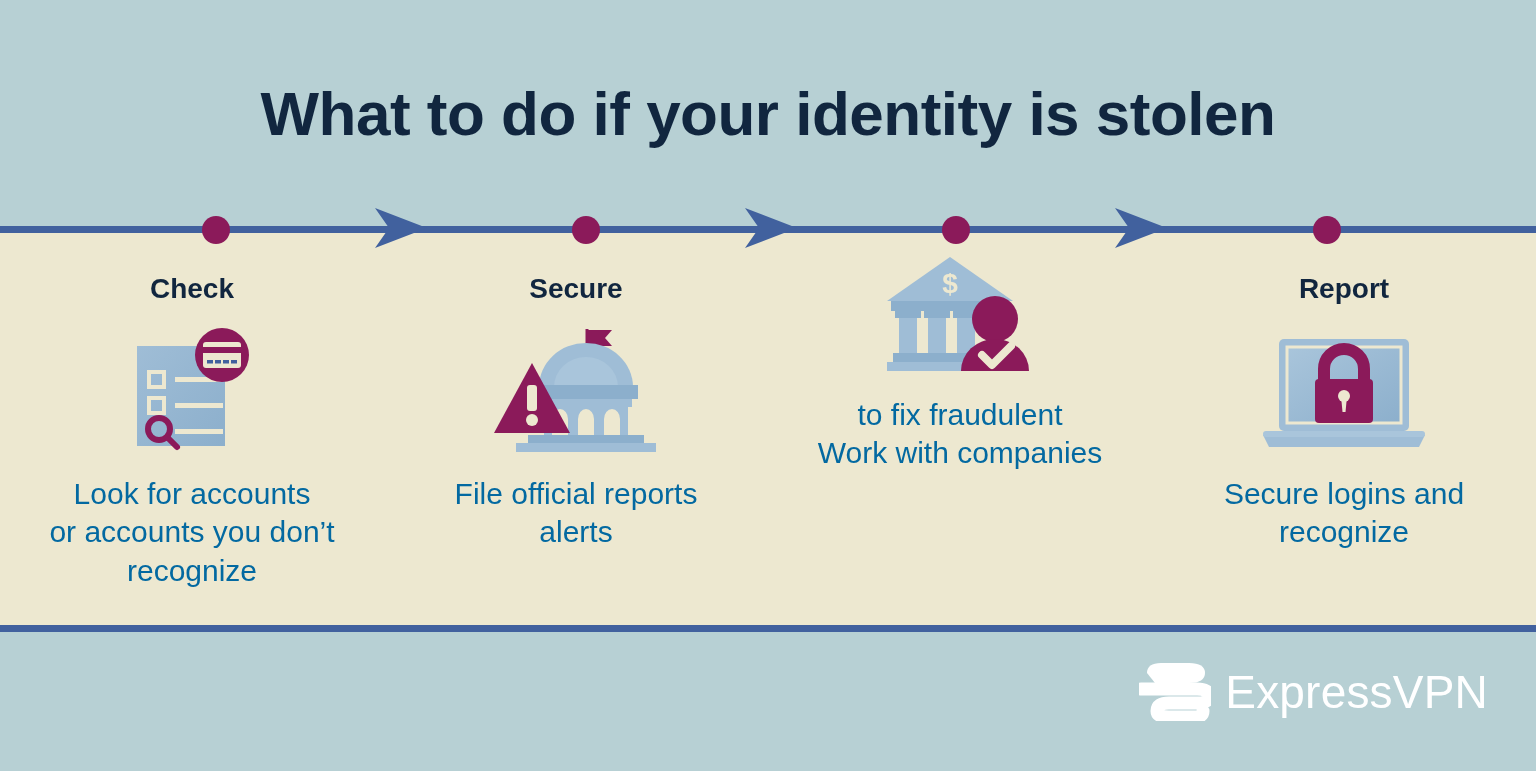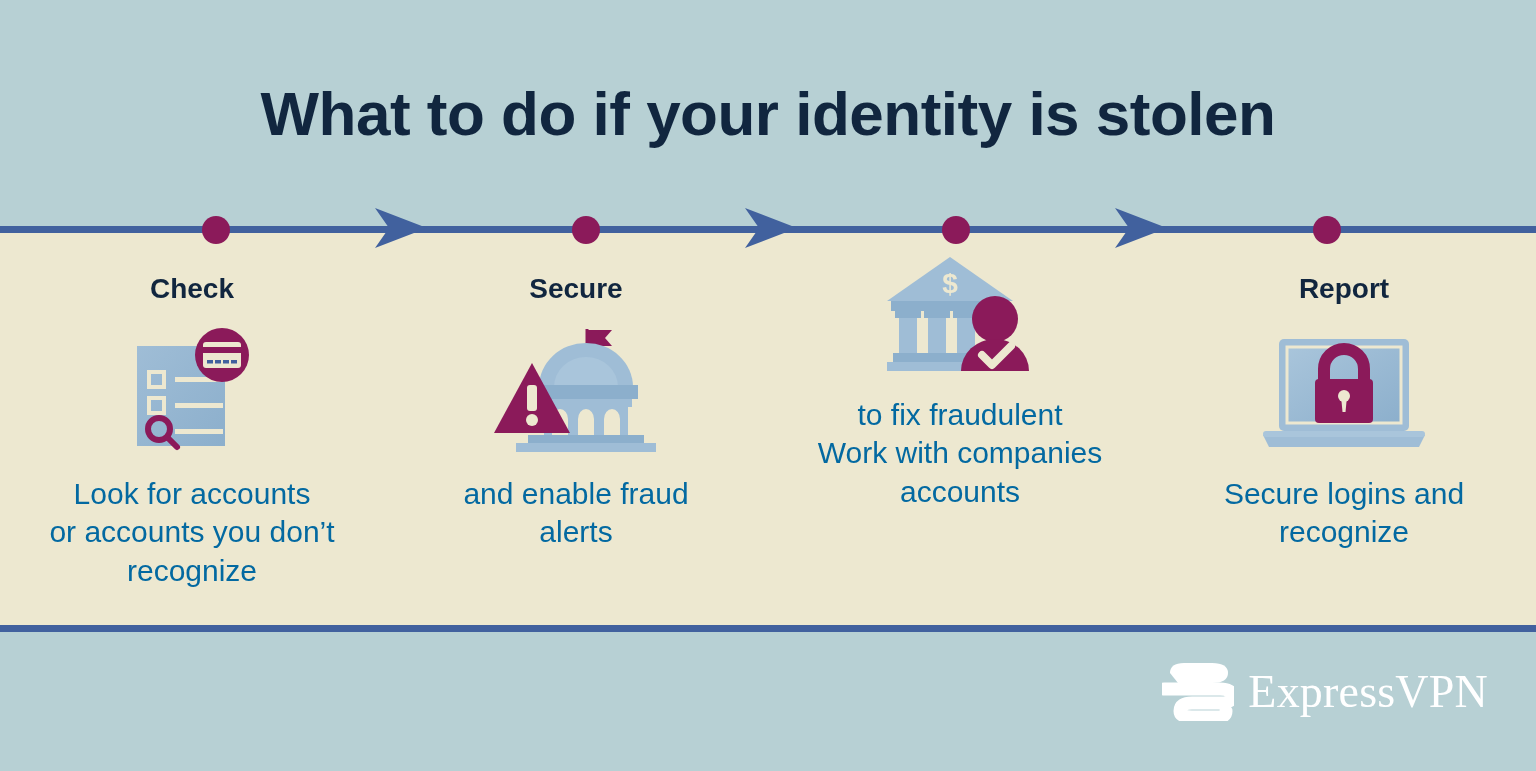--- a/index.html
+++ b/index.html
@@ -114,21 +114,21 @@
   
   .logo {
     position: absolute;
     right: 48px;
     top: 659px;
     display: flex;
     align-items: center;
     gap: 14px;
   }
   .logo-word {
-    font-family: Liberation Serif, serif;
+    font-family: Liberation Sans, sans-serif;
     font-size: 46px;
     color: #ffffff;
     letter-spacing: 0.2px;
     line-height: 1;
   }
 </style>
 </head>
 <body>
 
 <div class="infographic">
@@ -227,21 +227,21 @@
 
           <rect x="34" y="110" width="116" height="8" fill="#8CAFCC"></rect>
           <rect x="22" y="118" width="140" height="9" fill="#9FBDD6"></rect>
 
           <path d="M38 38 L76 108 L0 108 Z" fill="#8B1A5A"></path>
           <rect x="33" y="60" width="10" height="26" rx="3" fill="#EDE8D0"></rect>
           <circle cx="38" cy="95" r="6" fill="#EDE8D0"></circle>
         </svg>
       </div>
       <div class="step-text">
-        <div>and enable fraud</div>
+        <div>File official reports</div>
         <div>alerts</div>
       </div>
     </div>
 
     <div class="step">
       <div class="step-icon">
         <svg width="150" height="125" viewBox="0 0 150 125">
 
           <path d="M65 8 L128 52 L2 52 Z" fill="#9FBDD6"></path>
           <text x="65" y="44" font-family="Liberation Sans, sans-serif" font-size="28" font-weight="bold" fill="#EDE8D0" text-anchor="middle">$</text>
@@ -261,21 +261,20 @@
           <rect x="2" y="113" width="126" height="9" fill="#9FBDD6"></rect>
 
           <circle cx="110" cy="70" r="23" fill="#8B1A5A"></circle>
           <path d="M76 122 A34 32 0 0 1 144 122 Z" fill="#8B1A5A"></path>
           <path d="M97 106 L107 116 L126 97" fill="none" stroke="#EDE8D0" stroke-width="8" stroke-linecap="round" stroke-linejoin="round"></path>
         </svg>
       </div>
       <div class="step-text">
         <div>to fix fraudulent</div>
         <div>Work with companies</div>
-        <div>accounts</div>
       </div>
     </div>
 
     <div class="step">
       <div class="step-label">Report</div>
       <div class="step-icon">
         <svg width="170" height="120" viewBox="0 0 170 120">
           <defs>
             <linearGradient id="gScreen" x1="0" y1="0" x2="1" y2="1">
               <stop offset="0%" stop-color="#A9C5DB"></stop>

